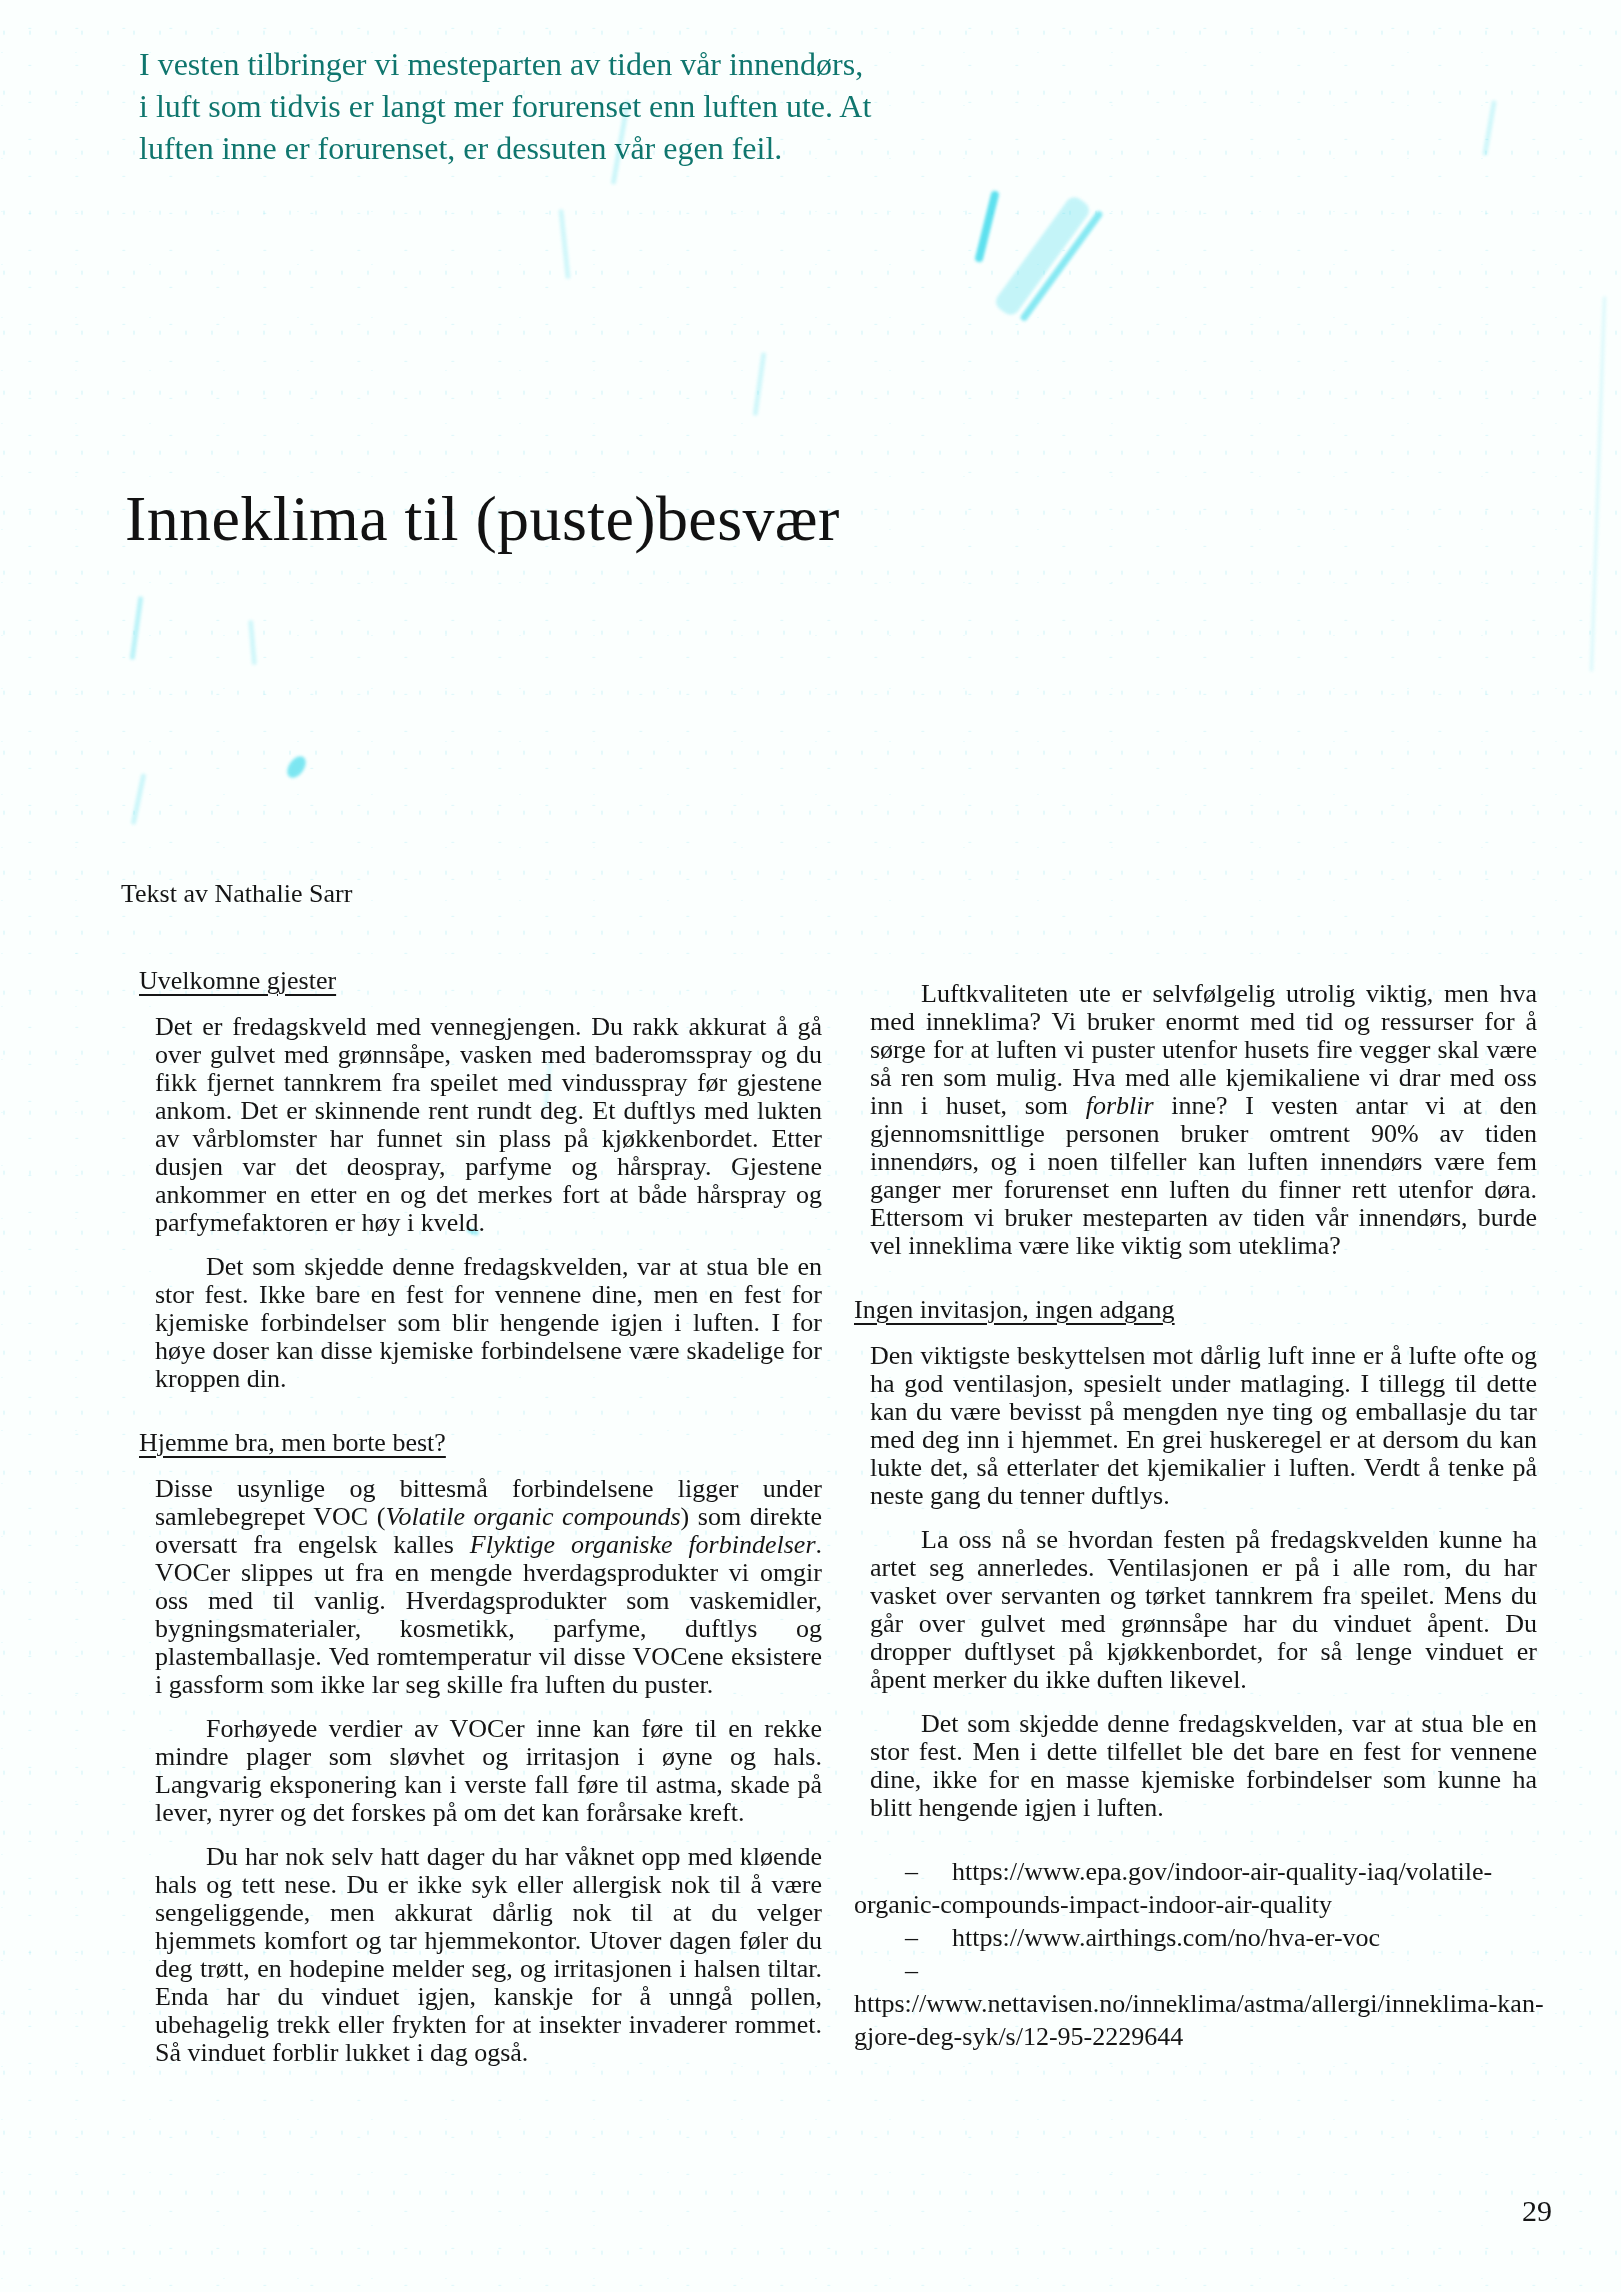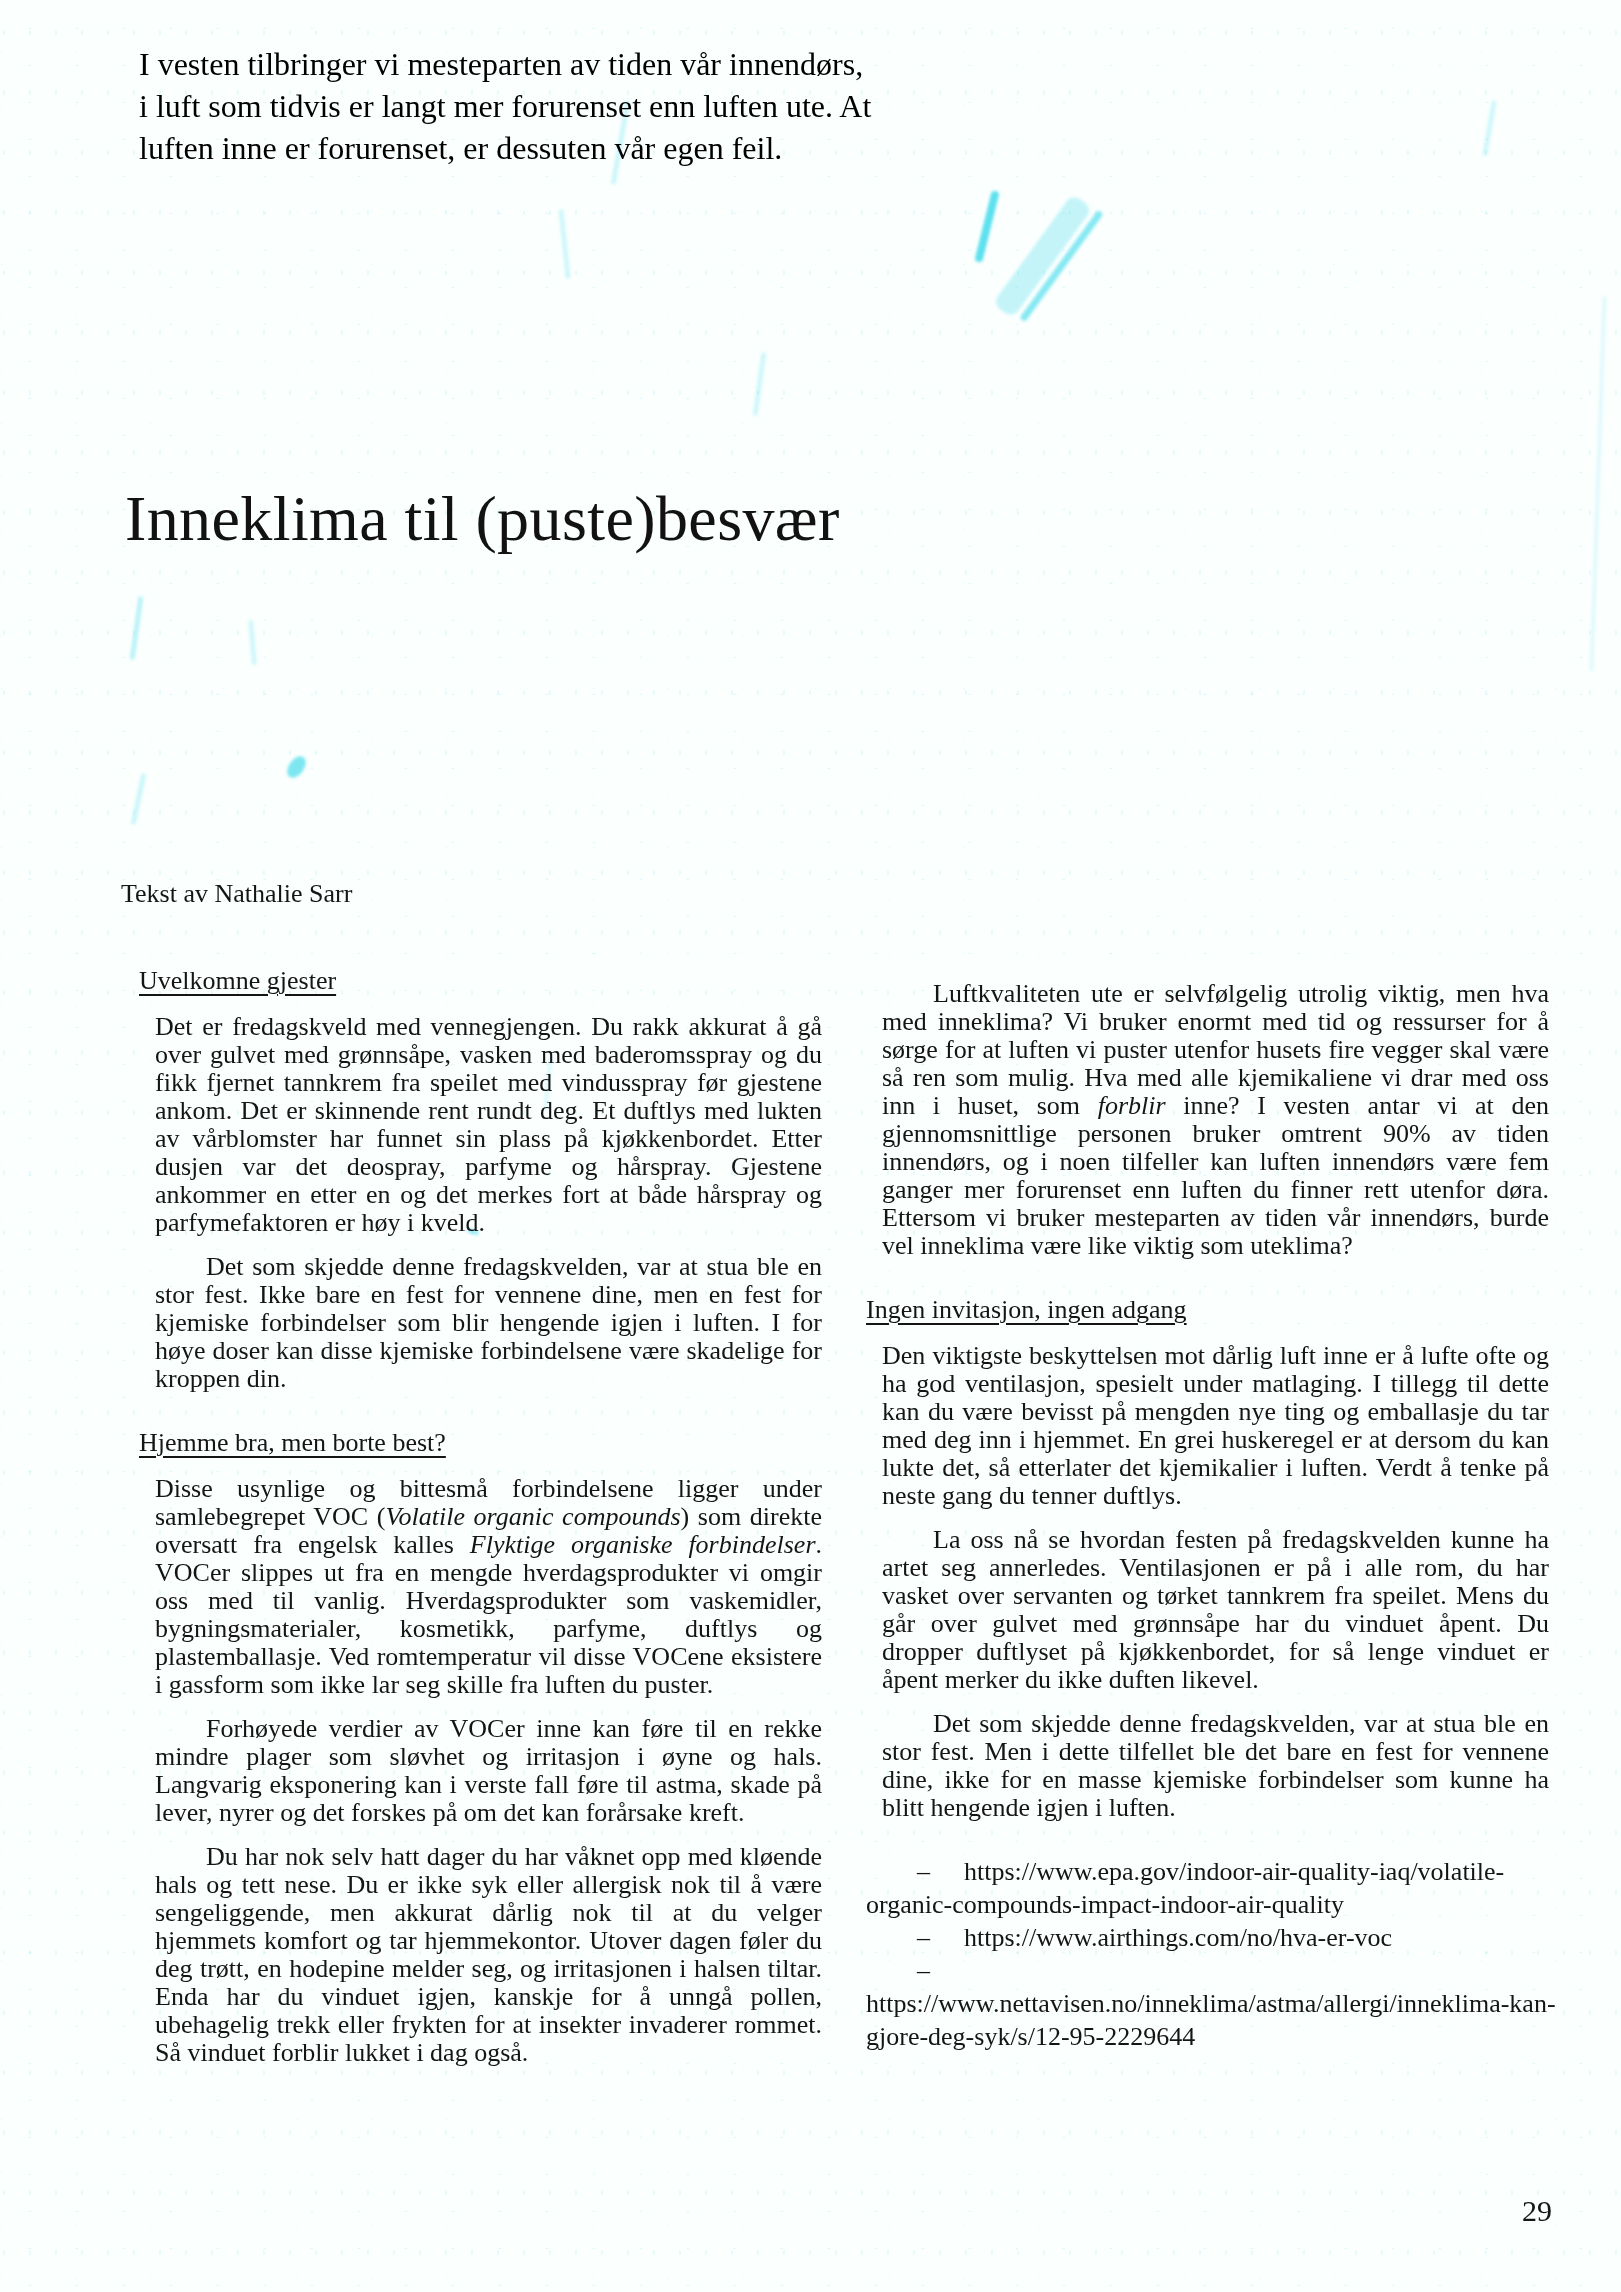--- a/index.html
+++ b/index.html
@@ -23,26 +23,26 @@
   .s6{left:289px;top:755px;width:15px;height:24px;transform:rotate(35deg);opacity:.6;border-radius:50%;}
   .s7{left:134px;top:596px;width:4.5px;height:64px;transform:rotate(8deg);opacity:.3;}
   .s8{left:136px;top:773px;width:4.5px;height:52px;transform:rotate(12deg);opacity:.22;}
   .s9{left:757px;top:352px;width:4.5px;height:64px;transform:rotate(8deg);opacity:.2;}
   .s10{left:1487px;top:100px;width:4.5px;height:56px;transform:rotate(10deg);opacity:.2;}
   .s11{left:467px;top:1229px;width:11.6px;height:4.5px;transform:rotate(20deg);opacity:.45;}
   .s12{left:250px;top:620px;width:4.5px;height:45px;transform:rotate(-5deg);opacity:.2;}
   .s13{left:1596px;top:296px;width:3.6px;height:376px;transform:rotate(2deg);opacity:.12;}
   .s14{left:546px;top:1057px;width:3.6px;height:54px;transform:rotate(6deg);opacity:.14;}
 
-  .intro{position:absolute;left:139px;top:43px;font-size:32px;line-height:42px;color:#000000;}
+  .intro{position:absolute;left:139px;top:43px;font-size:32px;line-height:42px;color:#0f766e;}
   .title{position:absolute;left:0;top:482px;width:1621px;box-sizing:border-box;padding-left:125px;
          margin:0;text-align:left;font-size:64px;font-weight:400;letter-spacing:0.4px;color:#121212;}
   .byline{position:absolute;left:121px;top:879px;font-size:26px;}
 
-  .columns{position:absolute;left:139px;top:964px;display:flex;gap:28px;align-items:flex-start;}
+  .columns{position:absolute;left:139px;top:964px;display:flex;gap:16px;align-items:flex-start;}
   .col{width:699px;}
   .p{margin:16px;font-size:26px;line-height:28px;text-align:justify;}
   .p.indent{text-indent:51px;}
   .h{margin:0;font-size:26px;line-height:33px;font-weight:400;
      text-decoration:underline;text-decoration-thickness:1.8px;text-underline-offset:5.4px;}
   .h.sp{margin-top:33px;}
   .it{font-style:italic;}
   .further{margin-top:33px;}
   .fr-label{font-size:23px;letter-spacing:2.2px;line-height:33px;padding-left:51px;}
   .link-item{font-size:26px;line-height:33px;text-indent:51px;overflow-wrap:anywhere;}

